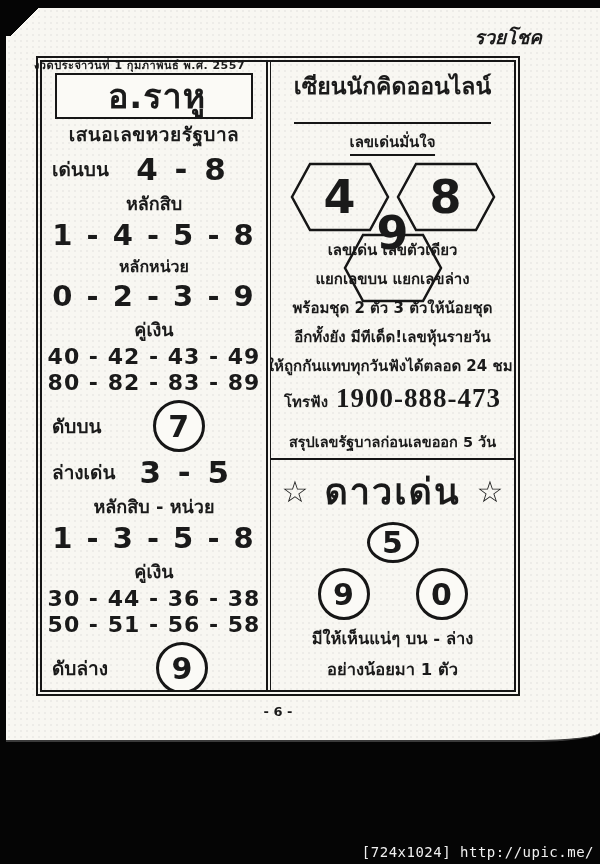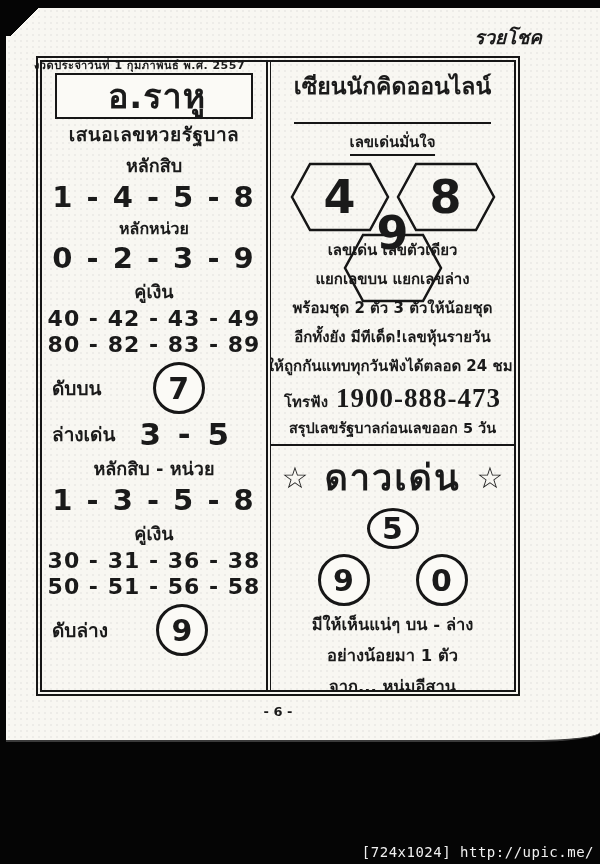--- a/index.html
+++ b/index.html
@@ -68,21 +68,21 @@
   .rc-subtitle { margin-top:6px; font-size:15px; font-weight:800; border-bottom:2px solid #161616; }
   .hex-row { display:flex; gap:4px; margin-top:6px; }
   .hex { position:relative; width:102px; height:70px; }
   .hex svg { position:absolute; left:0; top:0; }
   .hex .hex-num { position:absolute; inset:0; display:flex; align-items:center; justify-content:center; font-size:46px; font-weight:900; }
   .hex-single { margin-top:1px; }
   .rc-line { margin-top:5px; font-size:15px; font-weight:700; text-align:center; white-space:nowrap; }
   .phone-row { display:flex; align-items:baseline; gap:8px; margin-top:5px; }
   .phone-label { font-size:15px; font-weight:700; }
   .phone-number { font-family:"Liberation Serif", serif; font-size:27px; font-weight:900; letter-spacing:1px; }
-  .rc-summary { margin-top:2px; font-size:14.5px; font-weight:800; }
+  .rc-summary { margin-top:16px; font-size:14.5px; font-weight:800; }
   .rc-divider { width:100%; border-top:2px solid #161616; margin-top:5px; }
   .star-head { display:flex; align-items:center; gap:16px; margin-top:3px; }
   .star-glyph { font-size:30px; font-weight:700; }
   .star-title { font-size:36px; font-weight:900; letter-spacing:2px; }
   .c-top { margin-top:2px; }
   .c-bottom-row { display:flex; gap:46px; margin-top:5px; }
   .rc-footer-line { margin-top:5px; font-size:16.5px; font-weight:700; text-align:center; }
 
   .page-number { position:absolute; left:30px; top:696px; width:484px; text-align:center; font-size:13px; font-weight:700; }
   .watermark {
@@ -101,20 +101,24 @@
 
   <div class="sheet">
     <div class="sheet-inner">
 
       <div class="col-left">
         <div class="title-box">
           <span>อ.ราหู</span>
         </div>
         <div class="lc-subtitle">เสนอเลขหวยรัฐบาล</div>
 
+        <div class="label-val-row">
+          <span class="lv-label">เด่นบน</span>
+          <span class="lv-value">4 - 8</span>
+        </div>
 
         <div class="sec-label">หลักสิบ</div>
         <div class="digits-lg">1 - 4 - 5 - 8</div>
 
         <div class="sec-label-sm">หลักหน่วย</div>
         <div class="digits-lg">0 - 2 - 3 - 9</div>
 
         <div class="sec-label">คู่เงิน</div>
         <div class="digits-md">40 - 42 - 43 - 49</div>
         <div class="digits-md">80 - 82 - 83 - 89</div>
@@ -128,21 +132,21 @@
 
         <div class="label-val-row">
           <span class="lv-label">ล่างเด่น</span>
           <span class="lv-value">3 - 5</span>
         </div>
 
         <div class="sec-label">หลักสิบ - หน่วย</div>
         <div class="digits-lg">1 - 3 - 5 - 8</div>
 
         <div class="sec-label">คู่เงิน</div>
-        <div class="digits-md">30 - 31 - 36 - 38</div>
+        <div class="digits-md">30 - 44 - 36 - 38</div>
         <div class="digits-md">50 - 51 - 56 - 58</div>
 
         <div class="circle-row">
           <span class="lv-label">ดับล่าง</span>
           <span class="circle-wrap">
             <span class="num-circle">9</span>
           </span>
         </div>
       </div>
 

